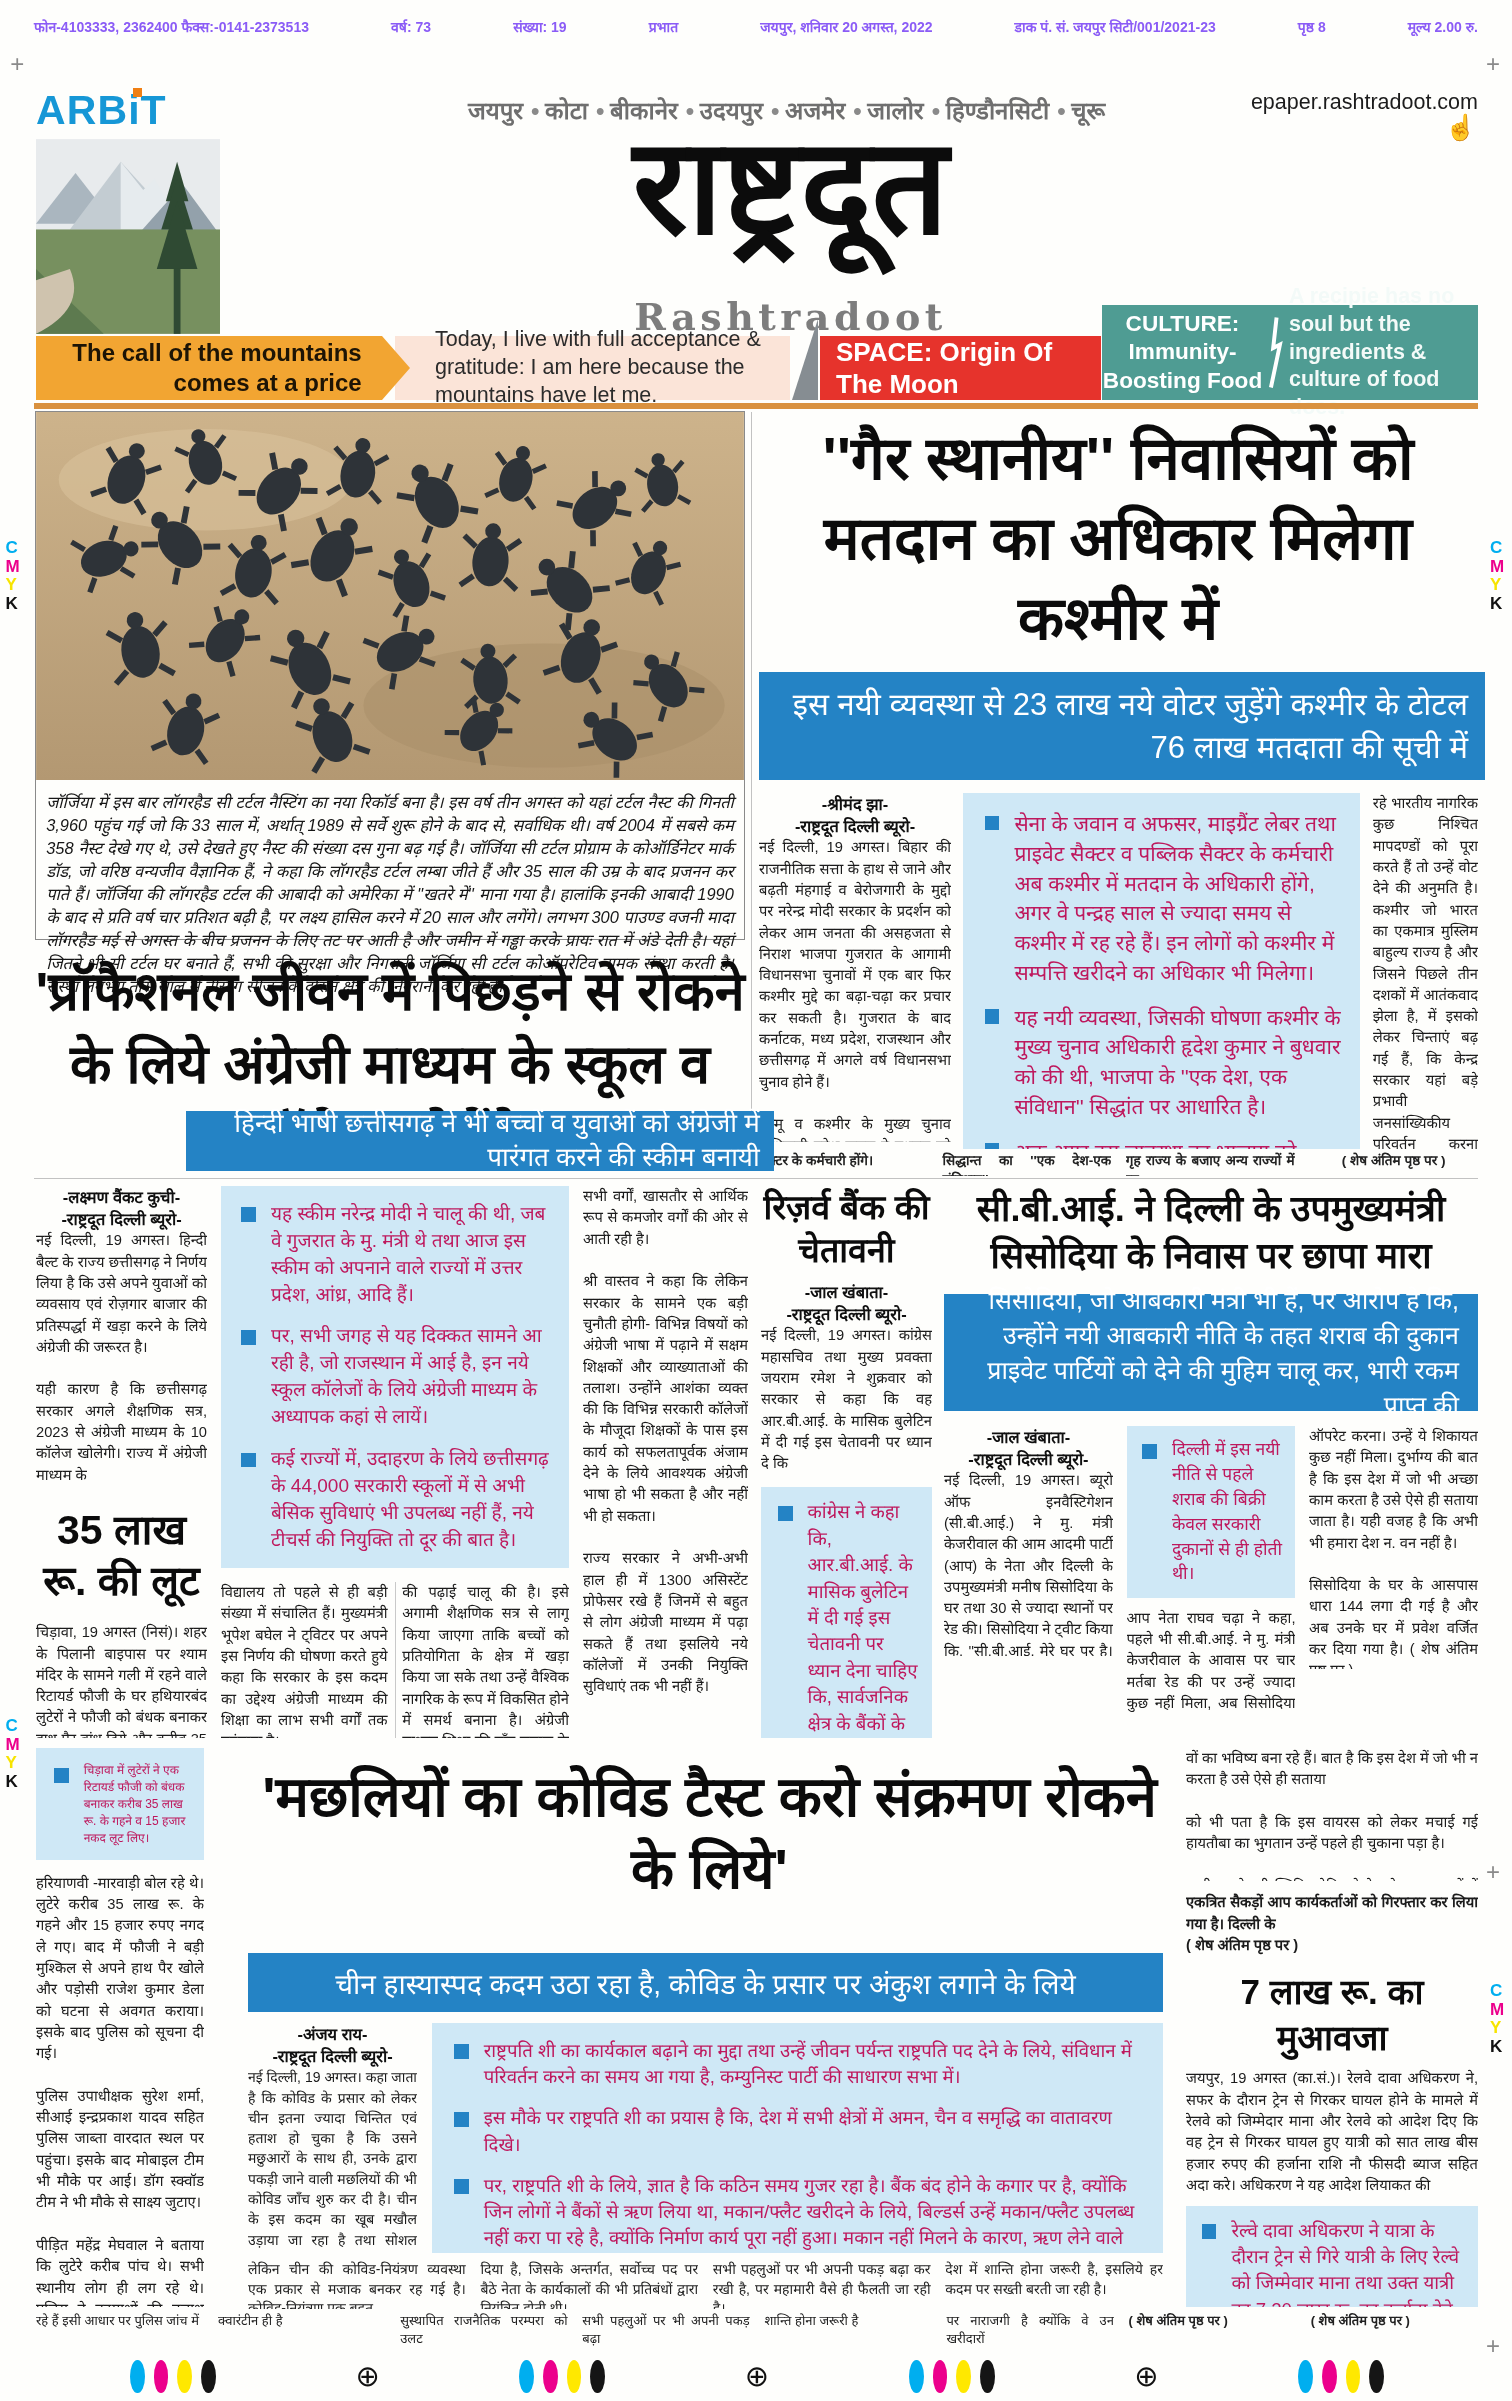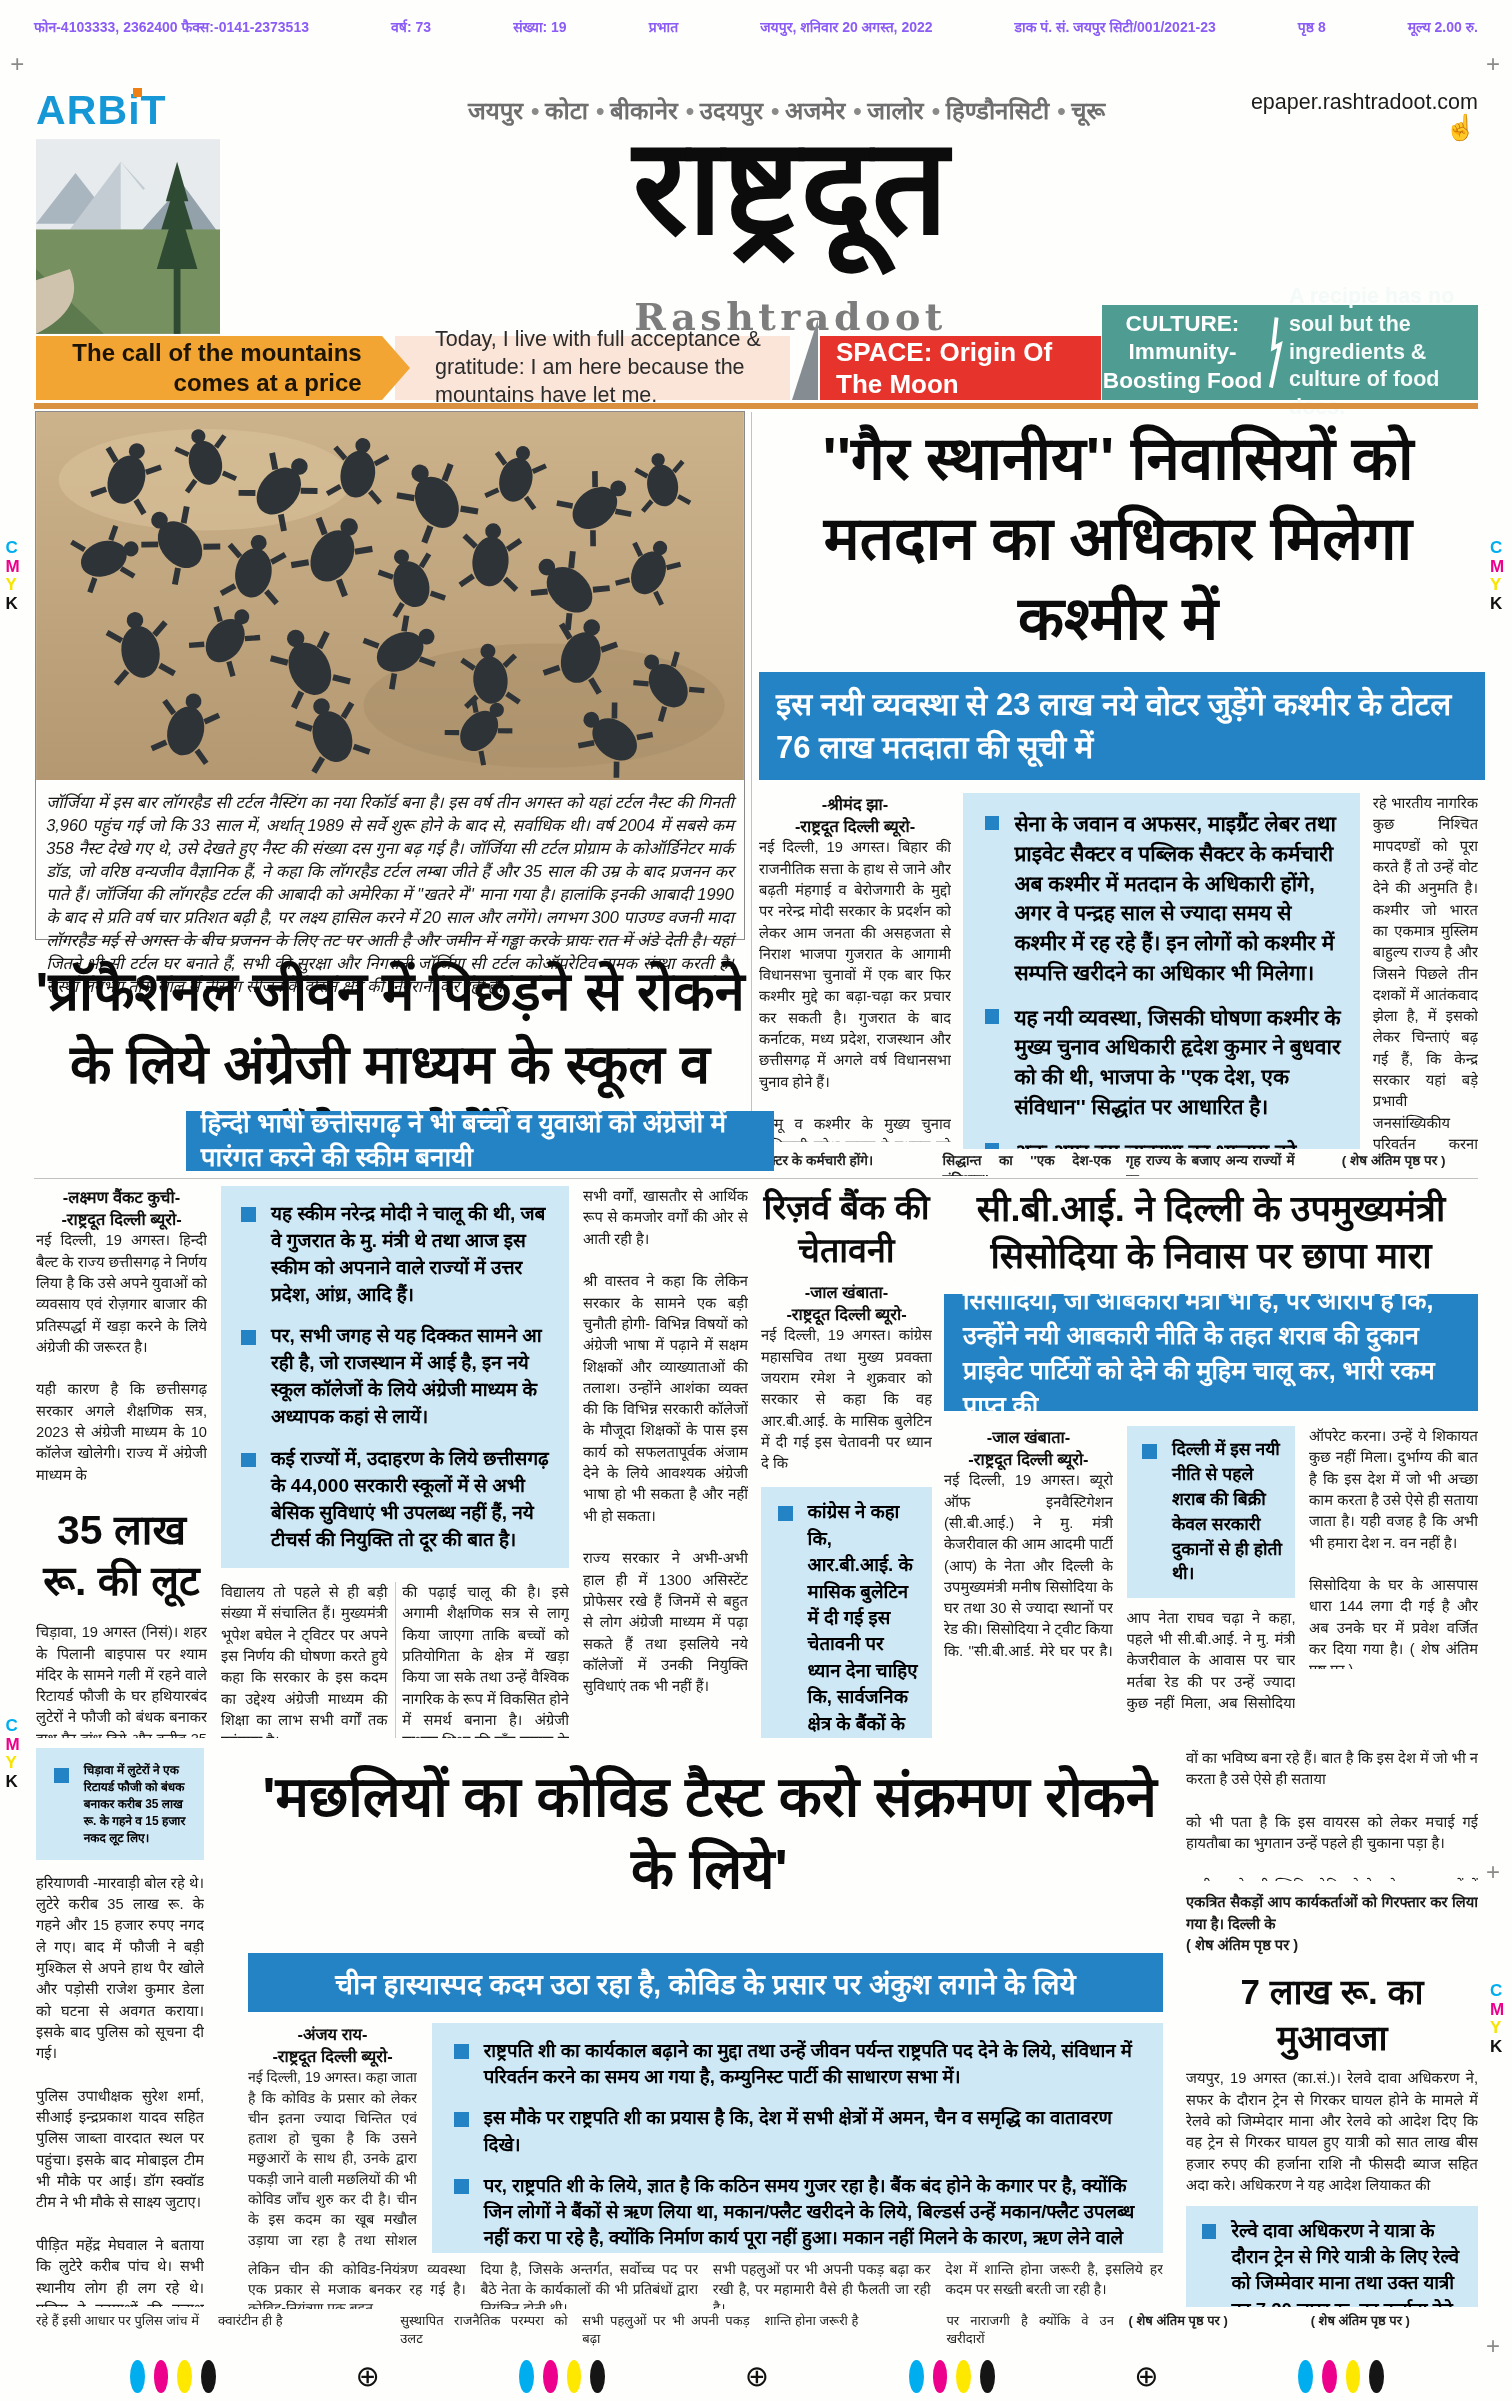--- a/index.html
+++ b/index.html
@@ -2,25 +2,25 @@
 <html style="font-size:9px"><head>
 <meta charset="utf-8">
 <style>
   html,body{margin:0;padding:0;background:#e9e9e9;}
   .page{position:relative;width:1512px;height:2401px;background:#fefefc;
         font-family:"Liberation Sans",sans-serif;color:#111;overflow:hidden;margin:0 auto;}
   .abs{position:absolute;}
   .bodytxt{font-size:14.7px;line-height:1.45;text-align:justify;white-space:pre-line;color:#1b1b1b;overflow:hidden;}
   .byline{font-size:16.4px;font-weight:bold;text-align:center;color:#101010;line-height:1.35;}
   .h-black{font-weight:900;color:#0b0b0b;text-align:center;font-stretch:condensed;}
-  .bluebar{background:#2483c5;color:#fff;font-weight:bold;text-align:left;
+  .bluebar{background:#2483c5;color:#fff;font-weight:normal;text-align:right;
            display:flex;align-items:center;justify-content:center;}
   .lbox{background:#cfe8f6;}
   .lbox ul{list-style:none;margin:0;padding:0;}
-  .lbox li{position:relative;padding-left:33px;font-weight:bold;color:#000000;margin-bottom:14.7px;line-height:1.42;}
+  .lbox li{position:relative;padding-left:33px;font-weight:normal;color:#be185d;margin-bottom:14.7px;line-height:1.42;}
   .lbox li:last-child{margin-bottom:0;}
   .lbox li::before{content:"";position:absolute;left:3.4px;top:6.8px;width:14.7px;height:14.7px;background:#2483c5;}
   .vr{position:absolute;width:1.1px;background:#c2c2c2;}
   .hr{position:absolute;height:1.1px;background:#c2c2c2;}
   .topbar{display:flex;justify-content:space-between;align-items:center;font-size:14px;color:#8b5cf6;font-weight:bold;}
   .cities{display:flex;justify-content:center;gap:5.6px;font-size:24px;font-weight:bold;color:#6f6f6f;}
   .cities span.city::after{content:"•";margin-left:8px;color:#8a8a8a;}
   .cities span.city:last-child::after{content:"";}
   .arrow-box{background:#f2a532;position:relative;display:flex;align-items:center;justify-content:flex-end;}
   .arrow-box::after{content:"";position:absolute;right:-28px;top:0;z-index:3;

